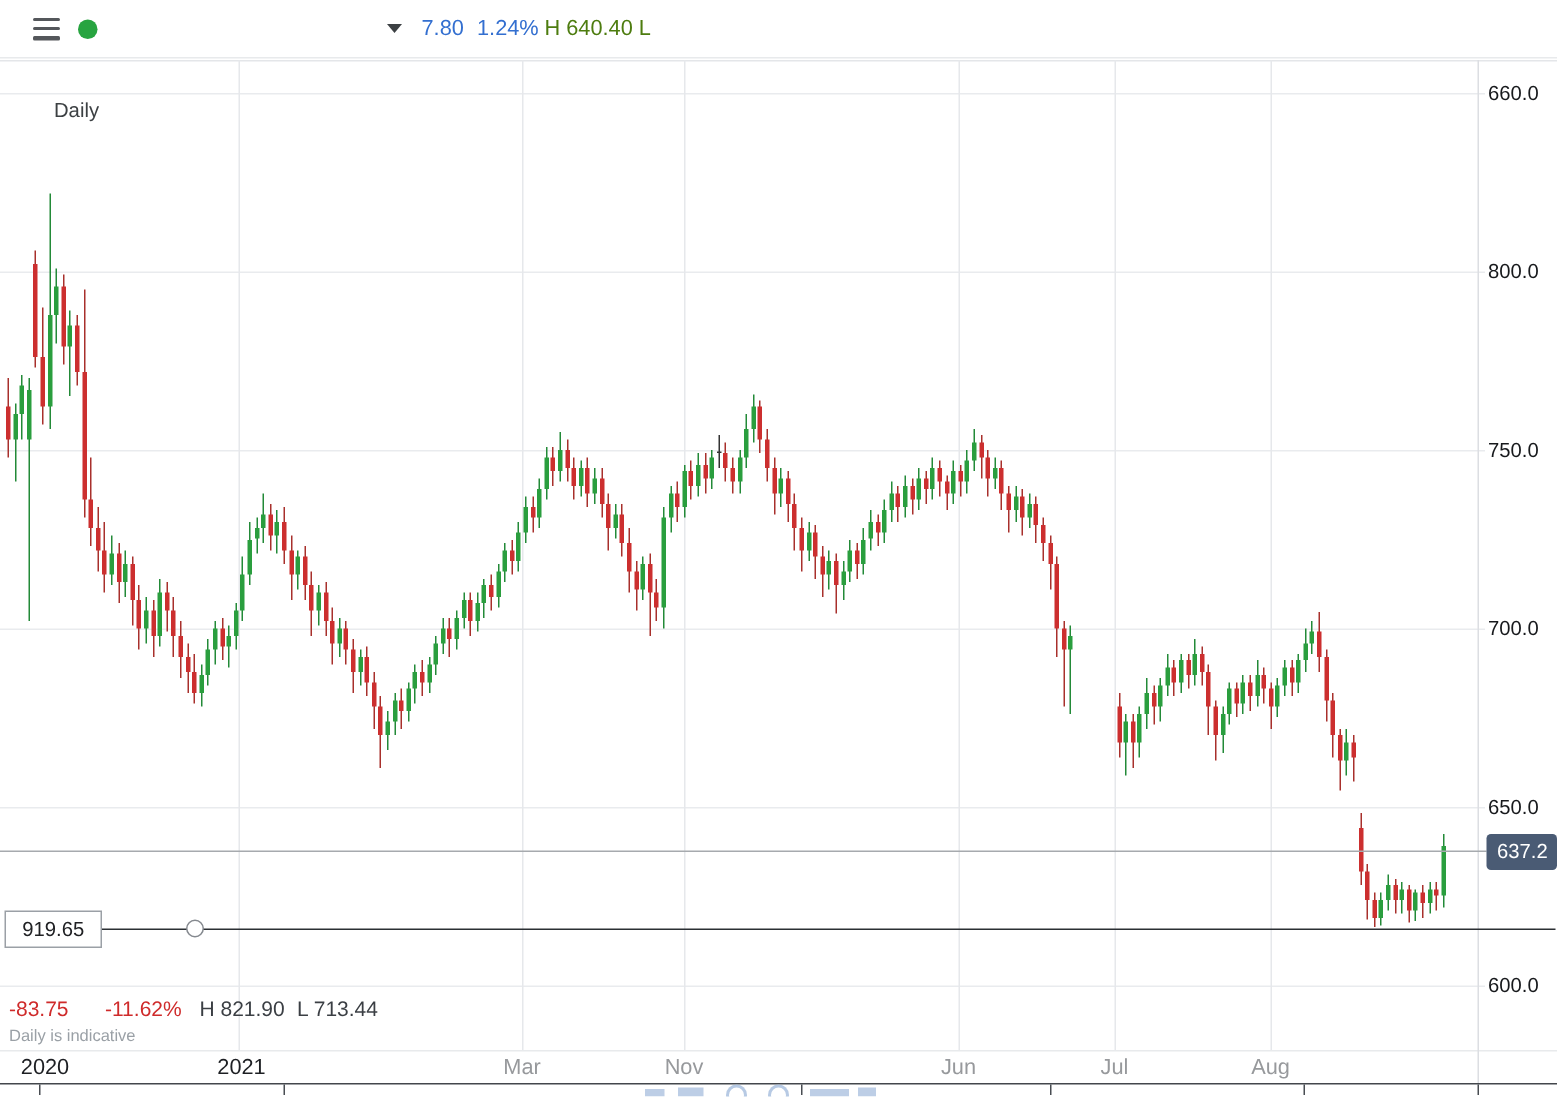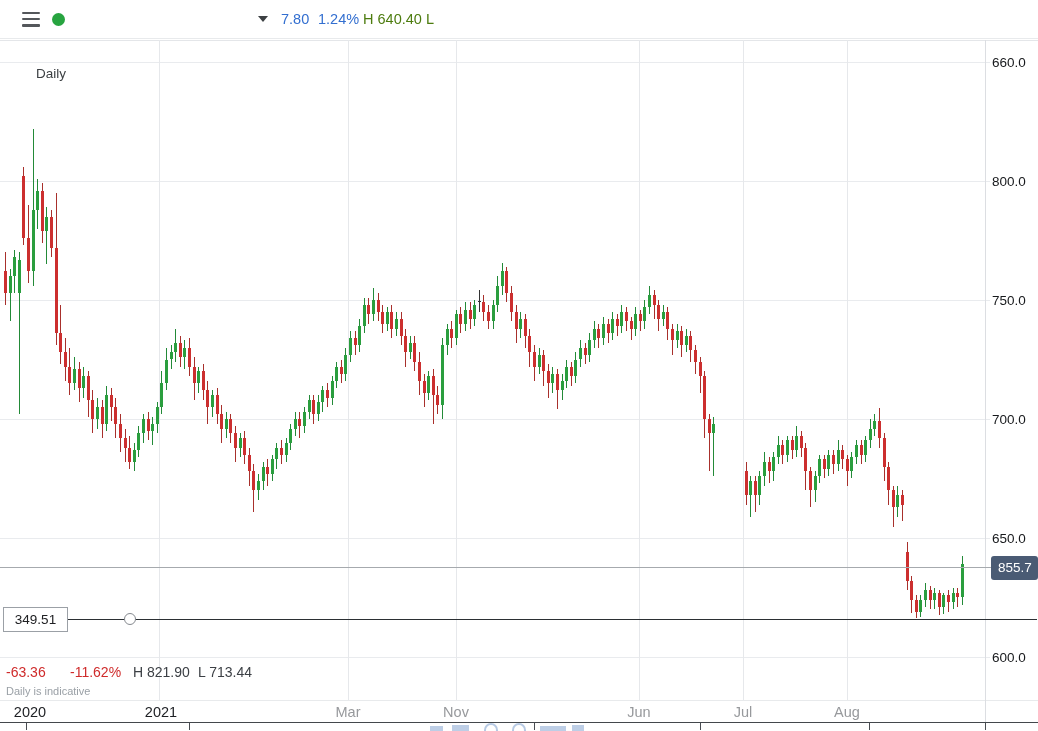--- a/index.html
+++ b/index.html
@@ -533,27 +533,27 @@
       <div class="xtick" style="left: 534px;"></div>
       <div class="xtick" style="left: 700px;"></div>
       <div class="xtick" style="left: 869px;"></div>
       <div class="xtick" style="left: 985px;"></div>
     </div>
   <div id="xaxis-line"></div>
 
   <div id="daily-label">Daily</div>
 
   <div id="price-line"></div>
-  <div id="price-badge" style="background: rgb(74, 91, 116);">855.7</div>
+  <div id="price-badge" style="background: rgb(74, 91, 116);">637.2</div>
 
   <div id="level-line"></div>
-  <div id="level-label">349.51</div>
+  <div id="level-label">919.65</div>
   <div id="level-handle"></div>
 
-  <span id="stat-change" class="stat" style="color: rgb(207, 43, 43);">-63.36</span>
+  <span id="stat-change" class="stat" style="color: rgb(207, 43, 43);">-83.75</span>
   <span id="stat-pct" class="stat" style="color: rgb(207, 43, 43);">-11.62%</span>
   <span id="stat-high" class="stat">H 821.90</span>
   <span id="stat-low" class="stat">L 713.44</span>
   <div id="disclaimer">Daily is indicative</div>
 
   <div class="wm" style="left:430px; top:726px; width:13px; height:5px;"></div>
   <div class="wm" style="left:452px; top:725px; width:17px; height:6px;"></div>
   <div class="wm round" style="left:484px; top:723px; width:14px; height:14px;"></div>
   <div class="wm round" style="left:512px; top:723px; width:14px; height:14px;"></div>
   <div class="wm" style="left:540px; top:726px; width:26px; height:5px;"></div>

